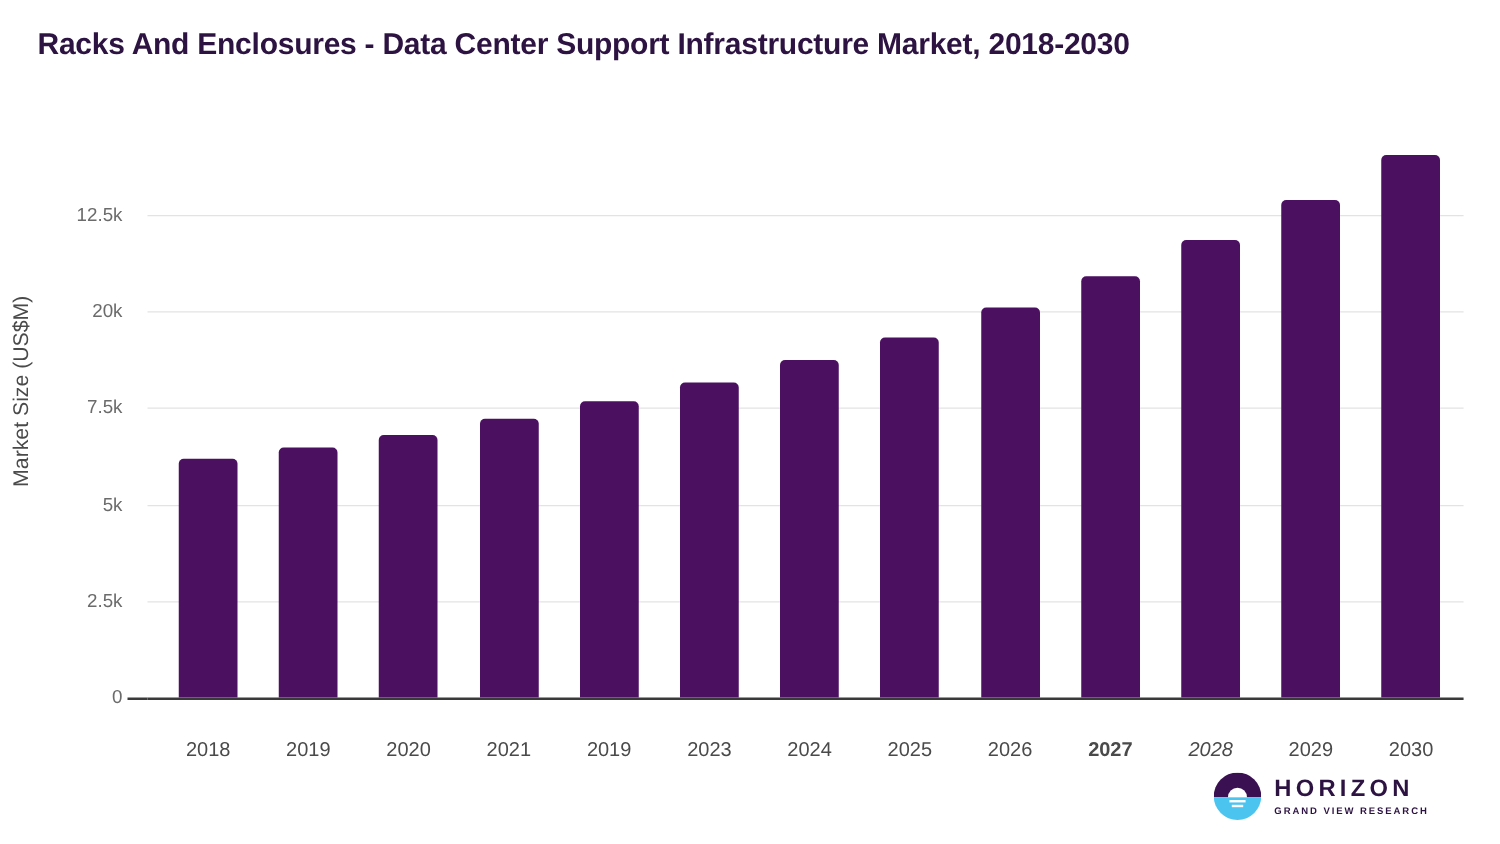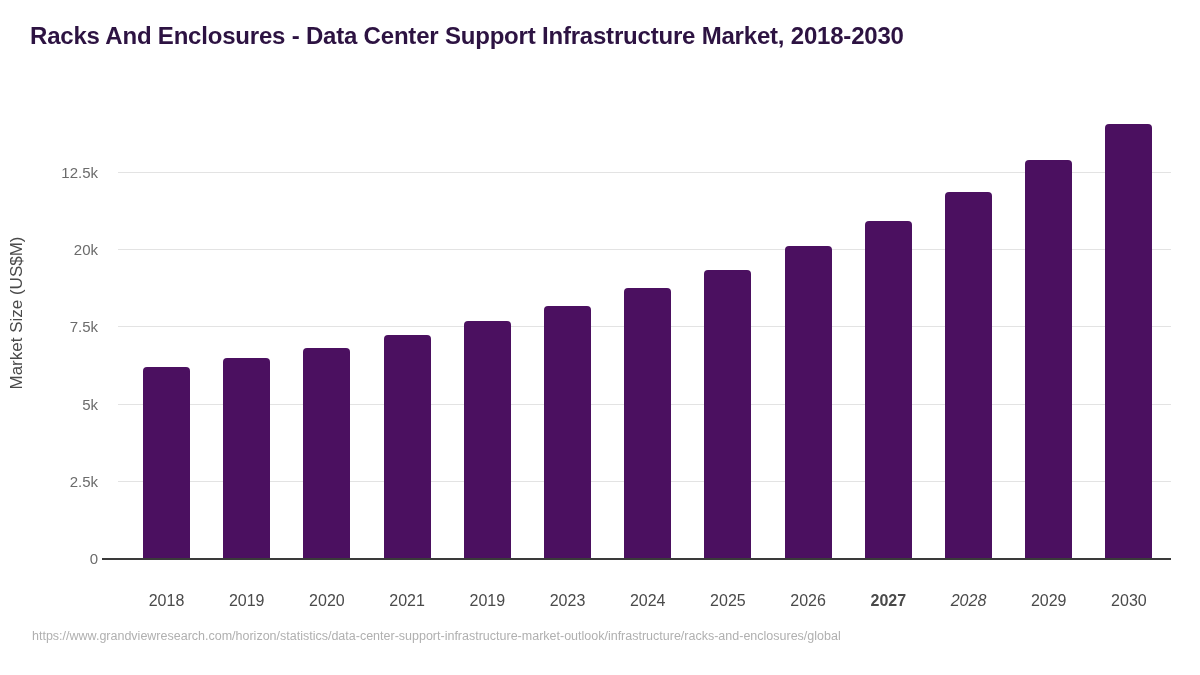--- a/index.html
+++ b/index.html
@@ -225,16 +225,35 @@
       <div class="x-tick-label" style="left: 409.5px;">2023</div>
       <div class="x-tick-label" style="left: 489.7px;">2024</div>
       <div class="x-tick-label" style="left: 569.9px;">2025</div>
       <div class="x-tick-label" style="left: 650.1px;">2026</div>
       <div class="x-tick-label" style="left: 730.3px; font-weight: bold;">2027</div>
       <div class="x-tick-label" style="left: 810.5px; font-style: italic;">2028</div>
       <div class="x-tick-label" style="left: 890.7px;">2029</div>
       <div class="x-tick-label" style="left: 970.9px;">2030</div>
     </div>
 
-  <div id="source-url">https://www.grandviewresearch.com/horizon/statistics/data-center-support-infrastructure-market-outlook/infrastructure/racks-and-enclosures/global</div>
-
+
+  <div id="logo">
+    <svg id="logo-mark" viewBox="0 0 100 100">
+      <defs>
+        <clipPath id="circ">
+            <circle cx="50" cy="50" r="50"></circle>
+          </clipPath>
+      </defs>
+      <g clip-path="url(#circ)">
+        <rect x="0" y="0" width="100" height="52" fill="#3b1053"></rect>
+        <rect x="0" y="52" width="100" height="48" fill="#4cc4f0"></rect>
+        <path d="M30 52 a20 20 0 0 1 40 0 z" fill="#ffffff"></path>
+        <rect x="33" y="58" width="34" height="5" fill="#ffffff"></rect>
+        <rect x="38" y="68" width="24" height="5" fill="#ffffff"></rect>
+      </g>
+    </svg>
+    <div id="logo-text">
+      <div id="logo-wordmark">HORIZON</div>
+      <div id="logo-tagline">GRAND VIEW RESEARCH</div>
+    </div>
+  </div>
 
 </div>
 
 </body></html>

